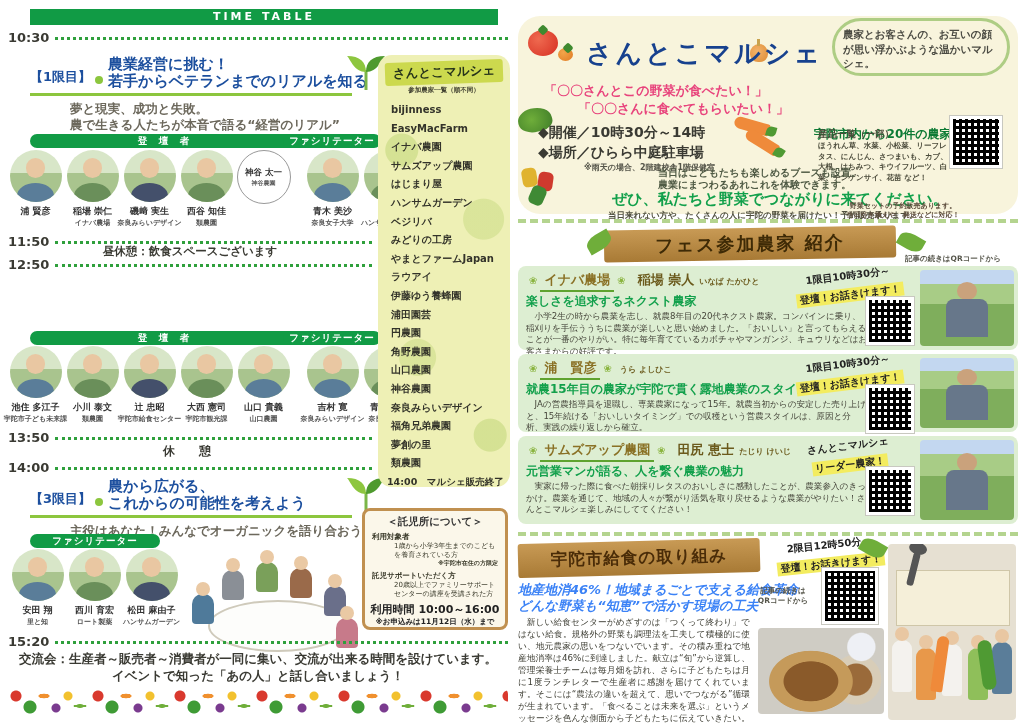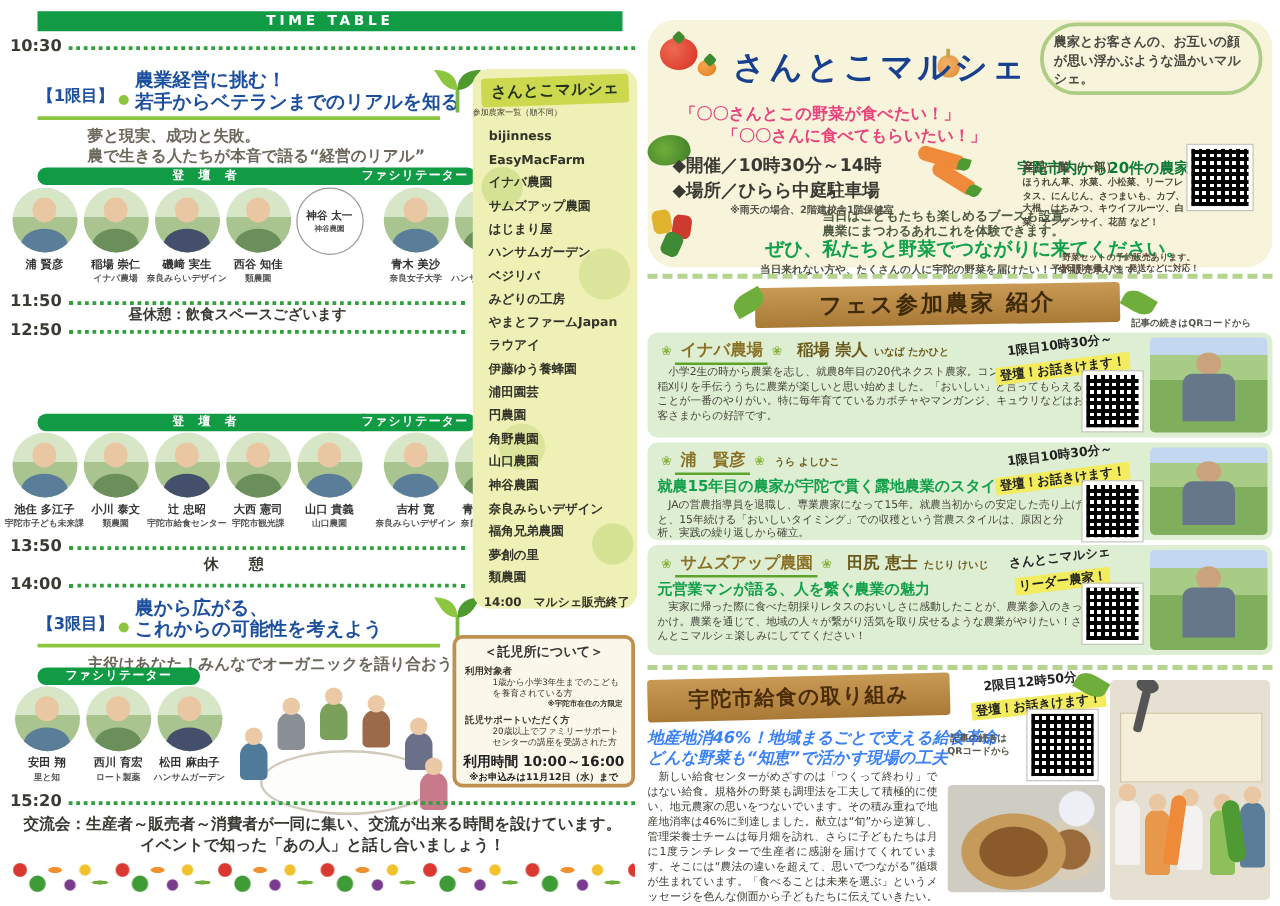--- a/index.html
+++ b/index.html
@@ -74,21 +74,21 @@
   
   .farm-panel{position:absolute;left:378px;top:55px;width:132px;height:432px;border-radius:14px;
     background:
       radial-gradient(circle at 18% 22%, rgba(173,203,94,.38) 0 16px, transparent 17px),
       radial-gradient(circle at 80% 38%, rgba(173,203,94,.30) 0 20px, transparent 21px),
       radial-gradient(circle at 30% 70%, rgba(173,203,94,.30) 0 18px, transparent 19px),
       radial-gradient(circle at 85% 88%, rgba(173,203,94,.38) 0 16px, transparent 17px),
       #eef0b5;}
   .fl-ribbon{margin:6px auto 0;width:118px;background:#ccd94e;color:#26331b;font-weight:bold;font-size:12.5px;
     text-align:center;padding:3px 0;border-radius:3px;transform:rotate(-2deg);}
-  .fl-sub{font-size:6.5px;font-weight:normal;color:#3f3f2f;text-align:left;margin-top:2px;}
+  .fl-sub{font-size:6.5px;font-weight:bold;color:#3f3f2f;text-align:center;margin-top:2px;}
   .fl-list{list-style:none;margin:6px 0 0 13px;padding:0;font-size:10px;font-weight:bold;color:#33332a;line-height:18.6px;}
   .fl-footer{font-size:9.5px;font-weight:bold;color:#33332a;margin:3px 0 0 9px;}
 
   
   .marche-box{position:absolute;left:518px;top:16px;width:500px;height:198px;background:#f8f4dc;border-radius:22px;}
   .m-title{position:absolute;left:68px;top:20px;font-size:26px;font-weight:bold;color:#17418e;letter-spacing:3px;}
   .bubble{position:absolute;left:314px;top:2px;width:178px;height:58px;border:3px solid #aecd84;
     border-radius:30px;padding:6px 8px;box-sizing:border-box;font-size:10.5px;font-weight:bold;color:#4a4a42;line-height:14.5px;}
   .m-quote{position:absolute;color:#e8437c;font-weight:bold;font-size:13px;white-space:nowrap;}
   .m-info{position:absolute;font-size:14px;font-weight:bold;color:#3a3a33;white-space:nowrap;}
@@ -447,20 +447,21 @@
   <div class="qr-hint" style="left:905px;top:254px;">記事の続きはQRコードから</div>
 
   <div class="card" style="top:266px;height:84px;">
     <div class="c-head">
       <span class="flower">❀</span>
       <span class="c-farm">イナバ農場</span>
       <span class="flower">❀</span>
       <span class="c-person">稲場 崇人</span>
       <span class="c-kana">いなば たかひと</span>
     </div>
+    <div class="c-headline">楽しさを追求するネクスト農家</div>
     <div class="c-body">　小学2生の時から農業を志し、就農8年目の20代ネクスト農家。コンバインに乗り、稲刈りを手伝ううちに農業が楽しいと思い始めました。「おいしい」と言ってもらえることが一番のやりがい。特に毎年育てているカボチャやマンガンジ、キュウリなどはお客さまからの好評です。</div>
     <div class="badge">
       <div class="b1">1限目10時30分～</div>
       <div class="b2">登壇！お話きけます！</div>
     </div>
     <div class="qr qr-card"></div>
     <div class="cphoto"></div>
   </div>
 
   <div class="card" style="top:354px;height:78px;">

